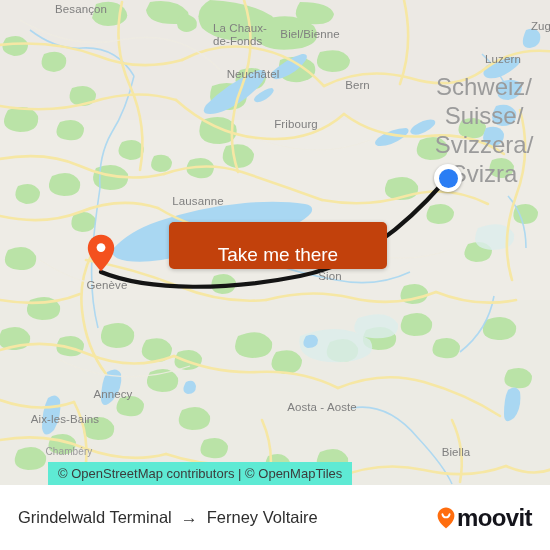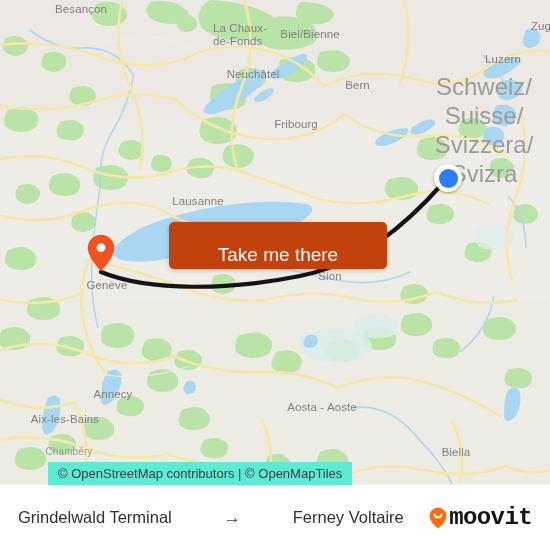--- a/index.html
+++ b/index.html
@@ -148,21 +148,20 @@
     justify-content: space-between;
     padding: 0 18px;
     box-sizing: border-box;
   }
   #trip-summary {
     display: flex;
     align-items: center;
     font-size: 16.5px;
     color: #2f2f2f;
     white-space: nowrap;
-    gap: 43px;
   }
   #trip-summary .arrow {
     margin: 0 9px;
     color: #3a3a3a;
     font-size: 17px;
     line-height: 1;
   }
   #brand {
     display: flex;
     align-items: center;
@@ -170,21 +169,21 @@
   #brand .brand-pin {
     width: 18px;
     height: 22px;
     margin-right: 2px;
   }
   #brand .brand-word {
     font-size: 24px;
     font-weight: bold;
     color: #14141b;
     letter-spacing: -0.6px;
-    font-family: Liberation Mono, monospace;
+    font-family: Liberation Sans, sans-serif;
   }
 </style>
 </head>
 <body>
 
 <div id="app">
 
   <div id="map">
 
     <svg id="map-svg" viewBox="0 0 550 485">

